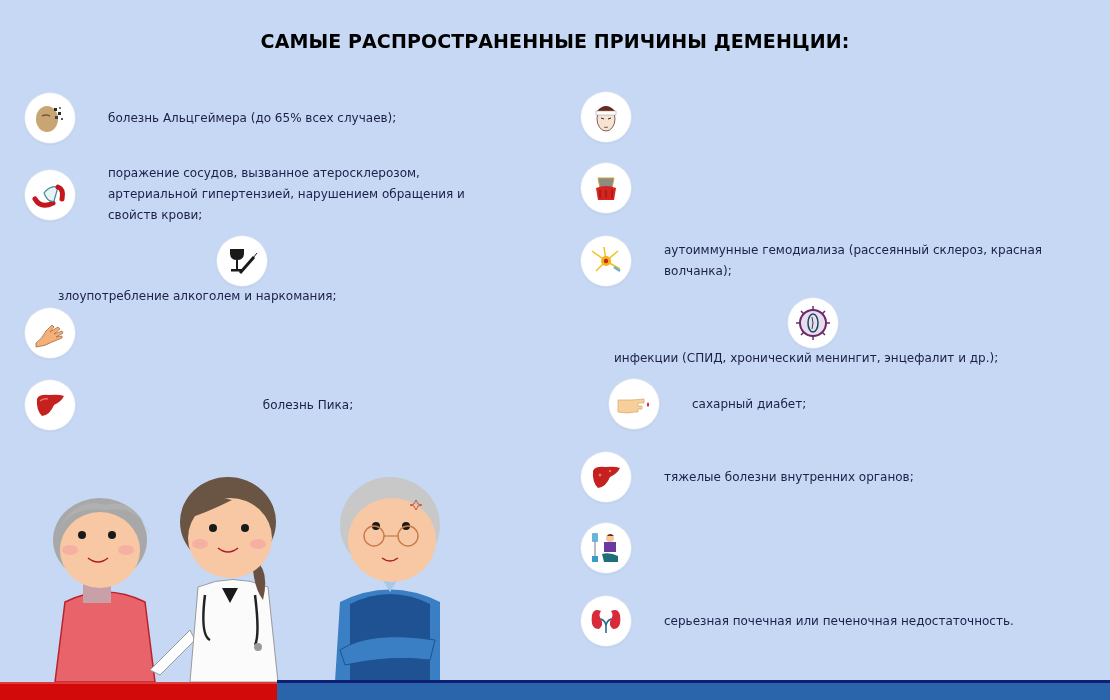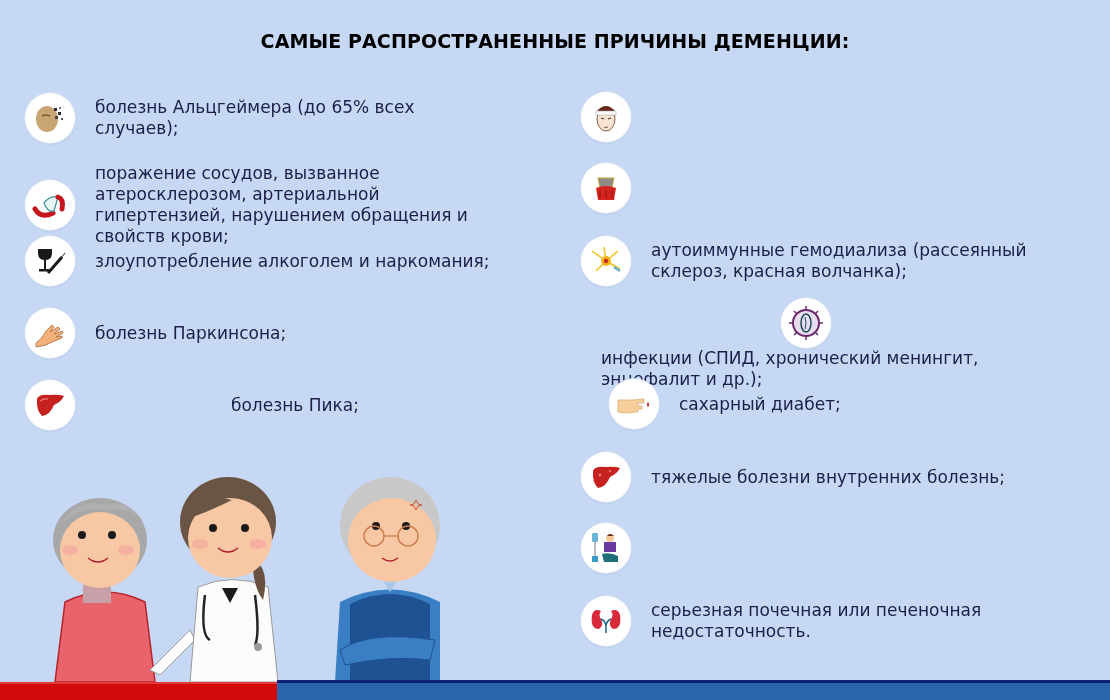--- a/index.html
+++ b/index.html
@@ -17,21 +17,21 @@
   }
   .item { position: absolute; display: flex; align-items: center; }
   .icon {
     width: 50px; height: 50px; border-radius: 50%;
     background: #ffffff; box-shadow: 0 0 0 1px #d4e0f2, 0 1px 2px rgba(80,100,140,0.25);
     flex: 0 0 50px; display: flex; align-items: center; justify-content: center;
     overflow: hidden;
   }
   .icon svg { width: 40px; height: 40px; }
   .text {
-    margin-left: 20px; font-size: 17px; line-height: 21px;
+    margin-left: 33px; font-size: 12px; line-height: 21px;
     color: #1c1f48; font-weight: 500;
   }
   .left .text { width: 400px; }
   .right .text { width: 430px; }
   .footer-red {
     position: absolute; left: 0; top: 682px; width: 277px; height: 18px;
     background: #d20a0a; border-top: 2px solid #e03a3a;
   }
   .footer-blue {
     position: absolute; left: 277px; top: 680px; width: 833px; height: 20px;
@@ -63,40 +63,39 @@
   <div class="icon">
     <svg viewBox="0 0 40 40">
         <path d="M5 24 q6 10 18 4" stroke="#c4161c" stroke-width="5" fill="none" stroke-linecap="round"></path>
         <path d="M14 18 q6 -8 14 -6 l-4 14 q-6 2 -10 -8z" fill="#e8f4f4" stroke="#3c8c9a" stroke-width="1.2"></path>
         <path d="M28 12 q6 2 4 12" stroke="#c4161c" stroke-width="5" fill="none" stroke-linecap="round"></path>
       </svg>
   </div>
   <div class="text">поражение сосудов, вызванное атеросклерозом, артериальной гипертензией, нарушением обращения и свойств крови;</div>
 </div>
 
-<div class="item left" style="left:25px; top:236px;">
+<div class="item left" style="left:25px; top:236px;flex-direction:column;">
   <div class="icon">
     <svg viewBox="0 0 40 40">
         <path d="M8 8 h14 v4 q0 7 -7 7 q-7 0 -7 -7z" fill="#1a1a1a"></path>
         <rect x="14" y="19" width="2" height="9" fill="#1a1a1a"></rect>
         <rect x="9" y="28" width="12" height="2.5" fill="#1a1a1a"></rect>
         <path d="M18 32 l14 -16" stroke="#1a1a1a" stroke-width="3"></path>
         <path d="M31 17 l4 -5" stroke="#1a1a1a" stroke-width="1"></path>
       </svg>
   </div>
   <div class="text">злоупотребление алкоголем и наркомания;</div>
 </div>
 
 <div class="item left" style="left:25px; top:308px;">
   <div class="icon">
     <svg viewBox="0 0 40 40">
         <path d="M6 30 q6 -4 10 -12 l6 -6 l2 2 l-4 5 l8 -5 l2 2 l-6 5 l8 -3 l1 2 l-7 4 l6 -1 l0 2 l-10 4 q-6 4 -16 5z" fill="#f2b07a" stroke="#a86a3a" stroke-width="0.8"></path>
       </svg>
   </div>
-  <div class="text">болезнь Паркинсона;</div>
 </div>
 
 <div class="item left" style="left:25px; top:380px;text-align:center;">
   <div class="icon">
     <svg viewBox="0 0 40 40">
         <path d="M7 14 q2 -5 12 -4 q10 -1 15 1 q-3 6 -10 9 q-4 10 -12 11 q-6 -6 -5 -17z" fill="#c4211f"></path>
         <path d="M10 16 q4 -3 8 -2" stroke="#e8716a" stroke-width="1.5" fill="none"></path>
       </svg>
   </div>
   <div class="text">болезнь Пика;</div>
@@ -161,21 +160,21 @@
 </div>
 
 <div class="item right" style="left:581px; top:452px;">
   <div class="icon">
     <svg viewBox="0 0 40 40">
         <path d="M7 14 q2 -5 12 -4 q10 -1 15 1 q-3 6 -10 9 q-4 10 -12 11 q-6 -6 -5 -17z" fill="#c4211f"></path>
         <circle cx="14" cy="18" r="1.5" fill="#e8716a"></circle>
         <circle cx="24" cy="14" r="1.2" fill="#e8716a"></circle>
       </svg>
   </div>
-  <div class="text">тяжелые болезни внутренних болезнь;</div>
+  <div class="text">тяжелые болезни внутренних органов;</div>
 </div>
 
 <div class="item right" style="left:581px; top:523px;">
   <div class="icon">
     <svg viewBox="0 0 40 40">
         <rect x="6" y="5" width="6" height="9" rx="1" fill="#6ab4d8"></rect>
         <path d="M9 14 v16" stroke="#557" stroke-width="0.8"></path>
         <rect x="6" y="28" width="6" height="6" fill="#3a9ac8"></rect>
         <circle cx="24" cy="10" r="4" fill="#f4c89a"></circle>
         <path d="M21 8 q3 -4 7 0" fill="#6a2a1a"></path>

